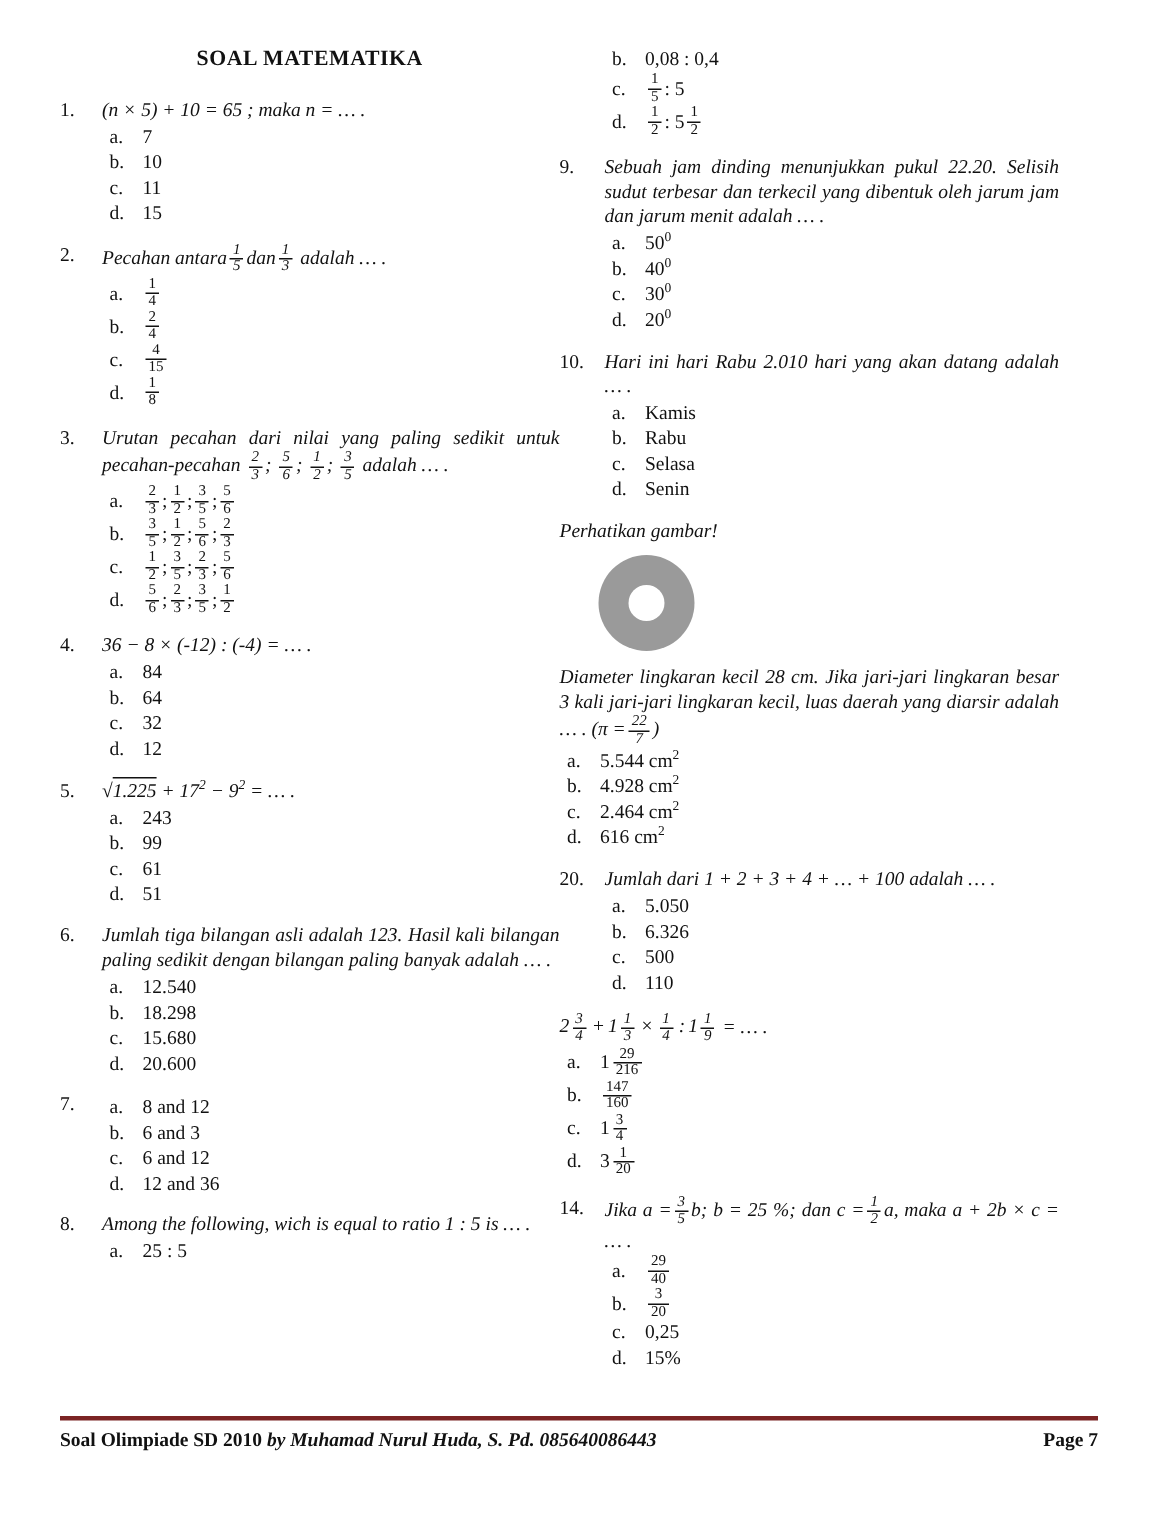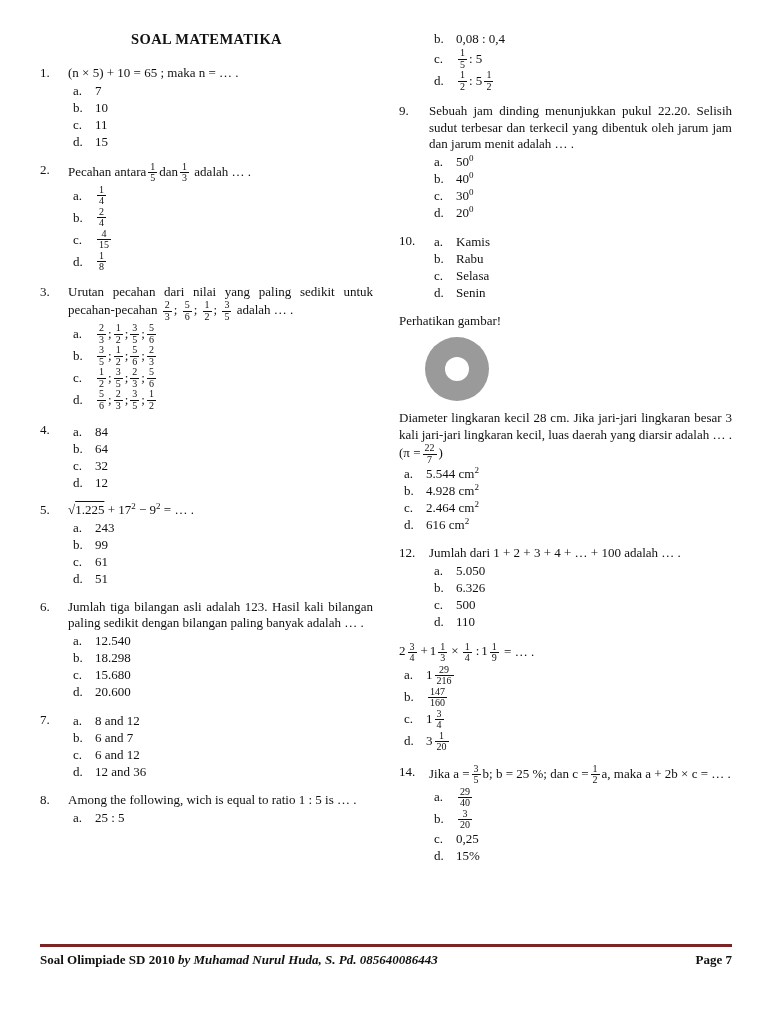--- a/index.html
+++ b/index.html
@@ -4,29 +4,29 @@
 <style>
   * { margin:0; padding:0; box-sizing:border-box; }
   html,body { background:#fff; }
   body {
     width:768px; height:1024px;
     font-family:"Liberation Serif", serif;
     color:#111; font-size:13px; line-height:1.27;
     position:relative; overflow:hidden;
   }
   .page { width:768px; height:1024px; padding:30px 36px 0 40px; position:relative; }
-  .columns { display:flex; gap:26px; height:906px; overflow:hidden; }
+  .columns { display:flex; height:906px; overflow:hidden; }
   .col { width:333px; flex:none; }
   .col.right { width:333px; }
   .title { text-align:center; font-weight:bold; font-size:14.5px; letter-spacing:.4px; margin-bottom:17px; }
   .q { display:flex; margin-bottom:11px; }
   .qno { flex:0 0 28px; }
   .right .qno { flex:0 0 30px; }
   .qb { flex:1; min-width:0; }
-  .qt { text-align:justify; }
+  .qt { text-align:justify;font-style:italic; }
   .opts { margin-top:1px; }
   .opt { display:flex; align-items:center; padding-left:5px; min-height:17px; }
   .lt { flex:0 0 22px; }
   .fr { display:inline-block; vertical-align:middle; text-align:center; font-size:10px; line-height:1.05; margin:0 2px; }
   .fr .fn { display:block; padding:0 2px; }
   .fr .fd { display:block; border-top:1px solid #111; padding:0 2px; }
   sup { font-size:9px; vertical-align:super; line-height:0; }
   .op { margin:0 2px; }
   .ovl { text-decoration:overline; }
   .mix { white-space:nowrap; }
@@ -205,20 +205,21 @@
                   <span class="fd">2</span>
                 </span>
               </div>
           </div>
         </div>
       </div>
 
       <div class="q">
         <div class="qno">4.</div>
         <div class="qb">
+          <div class="qt">36 − 8 × (-12) : (-4) = … .</div>
           <div class="opts">
             <div class="opt">
                 <span class="lt">a.</span>
                 <span>84</span>
               </div>
             <div class="opt">
                 <span class="lt">b.</span>
                 <span>64</span>
               </div>
             <div class="opt">
@@ -286,21 +287,21 @@
       <div class="q">
         <div class="qno">7.</div>
         <div class="qb">
           <div class="opts">
             <div class="opt">
                 <span class="lt">a.</span>
                 <span>8 and 12</span>
               </div>
             <div class="opt">
                 <span class="lt">b.</span>
-                <span>6 and 7</span>
+                <span>6 and 3</span>
               </div>
             <div class="opt">
                 <span class="lt">c.</span>
                 <span>6 and 12</span>
               </div>
             <div class="opt">
                 <span class="lt">d.</span>
                 <span>12 and 36</span>
               </div>
           </div>
@@ -376,20 +377,21 @@
                 <span class="lt">d.</span>
                 <span><span>20</span><sup>0</sup></span>
               </div>
           </div>
         </div>
       </div>
 
       <div class="q">
         <div class="qno">10.</div>
         <div class="qb">
+          <div class="qt">Hari ini hari Rabu 2.010 hari yang akan datang adalah … .</div>
           <div class="opts">
             <div class="opt">
                 <span class="lt">a.</span>
                 <span>Kamis</span>
               </div>
             <div class="opt">
                 <span class="lt">b.</span>
                 <span>Rabu</span>
               </div>
             <div class="opt">
@@ -424,21 +426,21 @@
               </div>
             <div class="opt">
                 <span class="lt">d.</span>
                 <span><span>616 cm</span><sup>2</sup></span>
               </div>
           </div>
         </div>
       </div>
 
       <div class="q">
-        <div class="qno">12.</div>
+        <div class="qno">20.</div>
         <div class="qb">
           <div class="qt">Jumlah dari 1 + 2 + 3 + 4 + … + 100 adalah … .</div>
           <div class="opts">
             <div class="opt">
                 <span class="lt">a.</span>
                 <span>5.050</span>
               </div>
             <div class="opt">
                 <span class="lt">b.</span>
                 <span>6.326</span>

